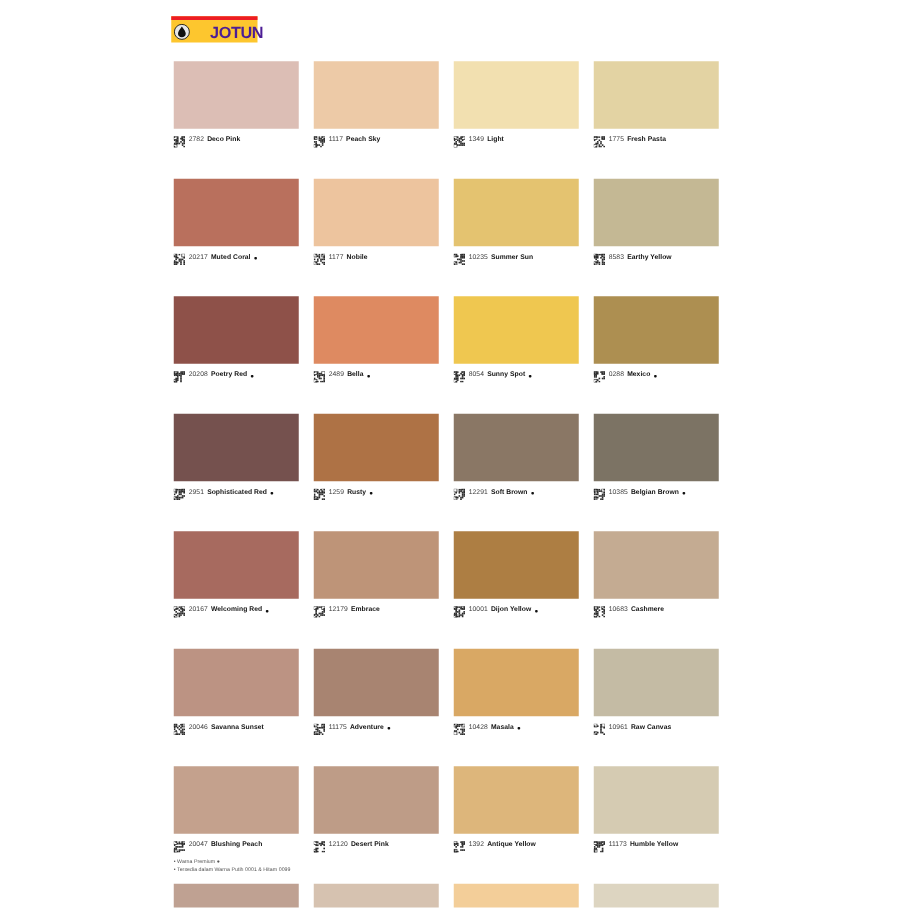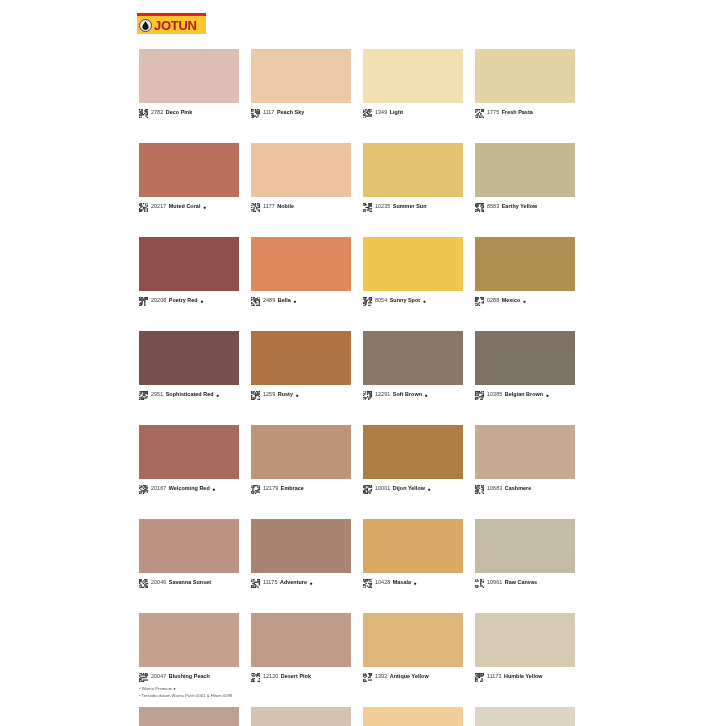--- a/index.html
+++ b/index.html
@@ -39,23 +39,24 @@
     width: 13px; height: 13px;
     flex: 0 0 13px;
     position: relative;
     margin-right: 2px;
   }
   .logo-mark svg { display: block; }
   .logo-word {
     font-size: 13px;
     font-weight: bold;
     letter-spacing: -0.3px;
-    color: #b91c1c;
+    color: #4c1d95;
     line-height: 1;
     font-family: "Liberation Sans", sans-serif;
+    margin-left: 14px;
   }
   
   #grid {
     position: absolute;
     left: 139px; top: 49px;
     width: 440px;
     display: grid;
     grid-template-columns: repeat(4, 100px);
     column-gap: 12px;
     row-gap: 25px;

